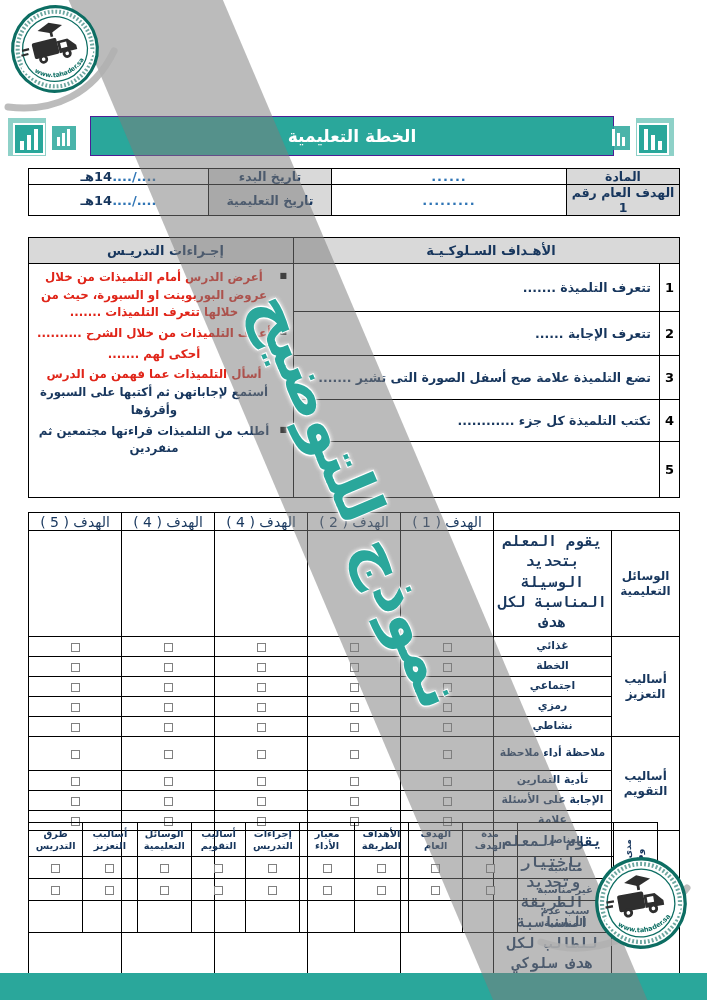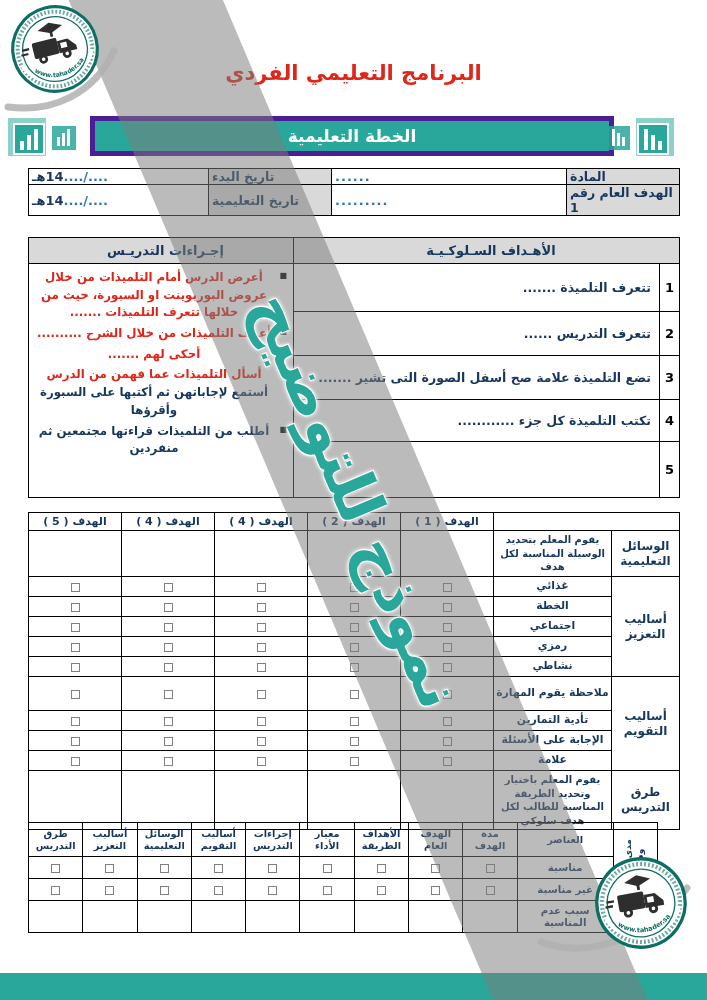--- a/index.html
+++ b/index.html
@@ -11,51 +11,51 @@
   }
 
   
   .tbl { position:absolute; border-collapse:collapse; table-layout:fixed; }
   .tbl td { border:1px solid #000; padding:0 3px; overflow:hidden; vertical-align:middle; }
 
   
   .doc-title { position:absolute; top:61px; left:0; width:100%; text-align:center;
     font-size:21px; font-weight:bold; color:#e02519; }
   .banner-bar { position:absolute; left:90px; top:116px; width:524px; height:40px;
-    background:#2aa79b; border:5px solid #4c1d95; display:flex; align-items:center;
+    background:#2aa79b; border:1px solid #4c1d95; display:flex; align-items:center;
     justify-content:center; color:#fff; font-weight:bold; font-size:17px; z-index:5; }
   .cluster { position:absolute; top:110px; z-index:6; }
   .cluster-l { left:6px; }
   .cluster-r { left:592px; transform:scaleX(-1); }
 
   
   .info-tbl { left:28px; top:168px; width:651px; }
-  .info-tbl td { height:14px; text-align:left; }
+  .info-tbl td { height:14px; text-align:center; }
   .info-tbl .lbl { background:#d9d9d9; font-weight:bold; font-size:12.5px; }
   .info-tbl .val { font-weight:bold; font-size:13px; color:#2e74b5; letter-spacing:1px; }
   .info-tbl .suffix { color:#17365d; letter-spacing:0; }
 
   
   .obj-tbl { left:28px; top:237px; width:651px; }
   .obj-tbl .hdr td { background:#d9d9d9; font-weight:bold; font-size:13px; text-align:center; height:26px;padding-left:12px; }
   .obj-tbl .num { text-align:center; font-weight:bold; color:#000; font-size:13px; }
   .obj-tbl .obj { font-weight:bold; font-size:12.5px; padding-right:8px; }
   .obj-tbl .proc { vertical-align:top; padding:5px 8px 4px 4px;text-align:center; }
   .obj-tbl ul { margin:0; padding:0 10px 0 0; list-style:none; }
   .obj-tbl li { position:relative; font-size:11.8px; font-weight:bold; line-height:1.5; margin-bottom:3px; }
   .obj-tbl li::before { content:"■"; position:absolute; right:-12px; top:1px; color:#000; font-size:8px; }
   .red { color:#e02519; } .nv { color:#17365d; }
 
   
   .grid-tbl { left:28px; top:512px; width:651px; }
   .grid-tbl td { text-align:center; }
-  .grid-tbl .ghdr td { font-weight:bold; font-size:11px; height:18px; }
+  .grid-tbl .ghdr td { font-weight:normal; font-size:14px; height:18px; }
   .grid-tbl .sec { font-weight:bold; font-size:12px; line-height:1.25; padding:0 2px; }
   .grid-tbl .item { font-weight:bold; font-size:10.8px; padding:0 2px; line-height:1.2; }
-  .grid-tbl .note { font-weight:bold; font-size:10px; line-height:1.35; padding:2px 4px; }
+  .grid-tbl .note { font-weight:bold; font-size:15px; line-height:1.35; padding:2px 4px;font-family:Liberation Mono, monospace; }
   .cb { display:inline-block; width:9px; height:9px; border:1px solid #808080; background:#fff; vertical-align:middle; }
 
   
   .rev-tbl { left:28px; top:822px; width:629px; }
   .rev-tbl td { text-align:center; }
   .rev-tbl .rhdr td { font-weight:bold; font-size:9.8px; line-height:1.2; height:34px; padding:1px; }
   .rev-tbl .rl { font-weight:bold; font-size:10.2px; line-height:1.15; padding:1px 2px; }
   .rev-tbl .side { overflow:visible; position:relative; }
   .vert { position:absolute; left:50%; top:50%; transform:translate(-50%,-50%) rotate(-90deg);
     white-space:nowrap; font-size:9px; font-weight:bold; line-height:1.3; text-align:center; }
@@ -76,21 +76,20 @@
   .badge-br { left:594px; top:856px; width:94px; height:94px; transform:rotate(-10deg); }
   .swoosh { position:absolute; z-index:55; }
   .swoosh-tl { left:2px; top:45px; }
   .swoosh-br { left:535px; top:880px; }
 </style>
 </head>
 <body>
 
 <div class="page">
 
-  <div class="doc-title">البرنامج التعليمي الفردي</div>
 
   <div class="banner-bar">
     <span>الخطة التعليمية</span>
   </div>
   <div class="cluster cluster-l">
     <svg width="84" height="52" viewBox="0 0 84 52">
       <rect x="2" y="8" width="38" height="38" fill="#8ed1c8"></rect>
       <rect x="8" y="14" width="30" height="30" fill="#2aa79b" stroke="#ffffff" stroke-width="2"></rect>
       <rect x="14" y="31" width="4" height="9" fill="#fff"></rect>
       <rect x="21" y="25" width="4" height="15" fill="#fff"></rect>
@@ -157,21 +156,21 @@
           <li><span class="red">أعرض الدرس أمام التلميذات من خلال عروض البوربوينت او السبورة، حيث من خلالها تتعرف التلميذات .......</span><span class="nv"></span></li>
           <li><span class="red">أعرف التلميذات من خلال الشرح ..........</span><span class="nv"></span></li>
           <li><span class="red">أحكى لهم .......</span><span class="nv"></span></li>
           <li><span class="red">أسأل التلميذات عما فهمن من الدرس </span><span class="nv">أستمع لإجاباتهن ثم أكتبها على السبورة وأقرؤها</span></li>
           <li><span class="red"></span><span class="nv">أطلب من التلميذات قراءتها مجتمعين ثم منفردين</span></li>
         </ul>
       </td>
     </tr>
     <tr style="height:44px">
       <td class="num">2</td>
-      <td class="obj">تتعرف التدريس ......</td>
+      <td class="obj">تتعرف الإجابة ......</td>
     </tr>
     <tr style="height:44px">
       <td class="num">3</td>
       <td class="obj">تضع التلميذة علامة صح أسفل الصورة التى تشير .......</td>
     </tr>
     <tr style="height:42px">
       <td class="num">4</td>
       <td class="obj">تكتب التلميذة كل جزء ............</td>
     </tr>
     <tr style="height:56px">
@@ -245,21 +244,21 @@
     <tr style="height:18px">
           <td class="item">نشاطي</td>
           <td class="cbc" style="text-align: center;"><span class="cb"></span></td>
           <td class="cbc" style="text-align: center;"><span class="cb"></span></td>
           <td class="cbc" style="text-align: center;"><span class="cb"></span></td>
           <td class="cbc" style="text-align: center;"><span class="cb"></span></td>
           <td class="cbc" style="text-align: center;"><span class="cb"></span></td>
         </tr>
     <tr style="height:34px">
       <td class="sec" rowspan="4">أساليب التقويم</td>
-      <td class="item">ملاحظة يقوم المهارة</td>
+      <td class="item">ملاحظة أداء ملاحظة</td>
     <td class="cbc" style="text-align: center;"><span class="cb"></span></td>
           <td class="cbc" style="text-align: center;"><span class="cb"></span></td>
           <td class="cbc" style="text-align: center;"><span class="cb"></span></td>
           <td class="cbc" style="text-align: center;"><span class="cb"></span></td>
           <td class="cbc" style="text-align: center;"><span class="cb"></span></td>
         </tr>
     <tr style="height:18px">
           <td class="item">تأدية التمارين</td>
           <td class="cbc" style="text-align: center;"><span class="cb"></span></td>
           <td class="cbc" style="text-align: center;"><span class="cb"></span></td>

